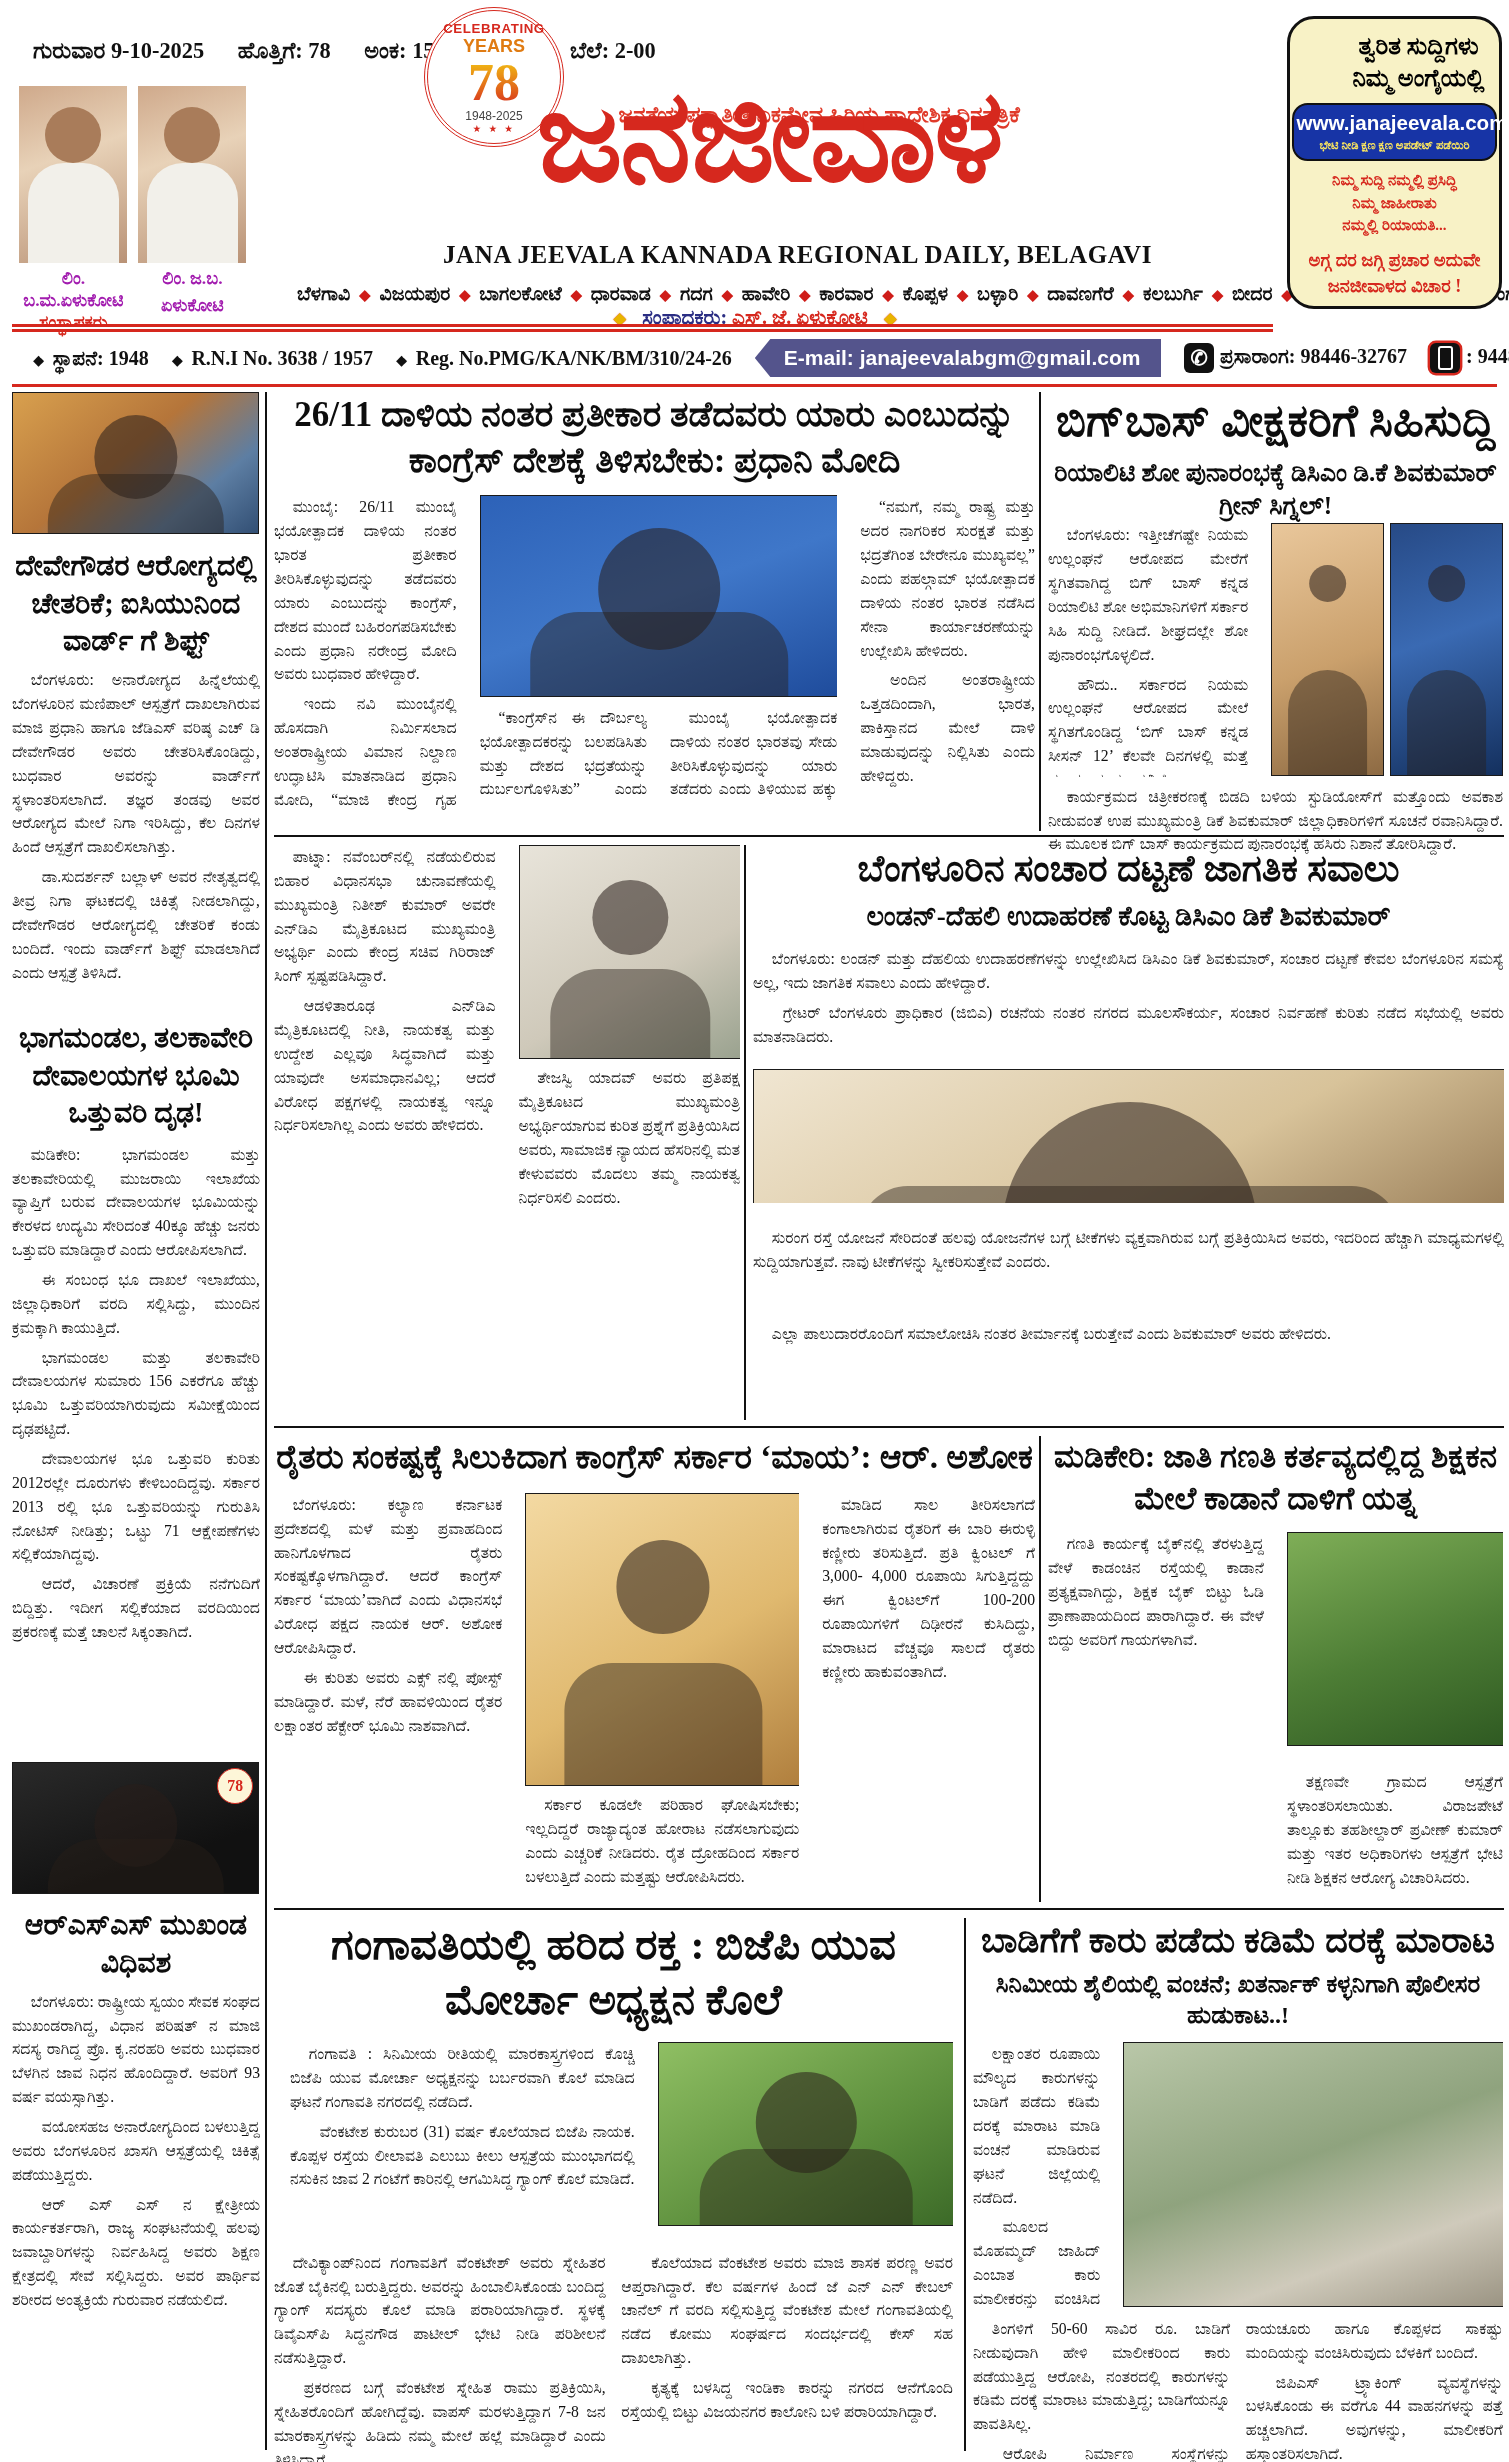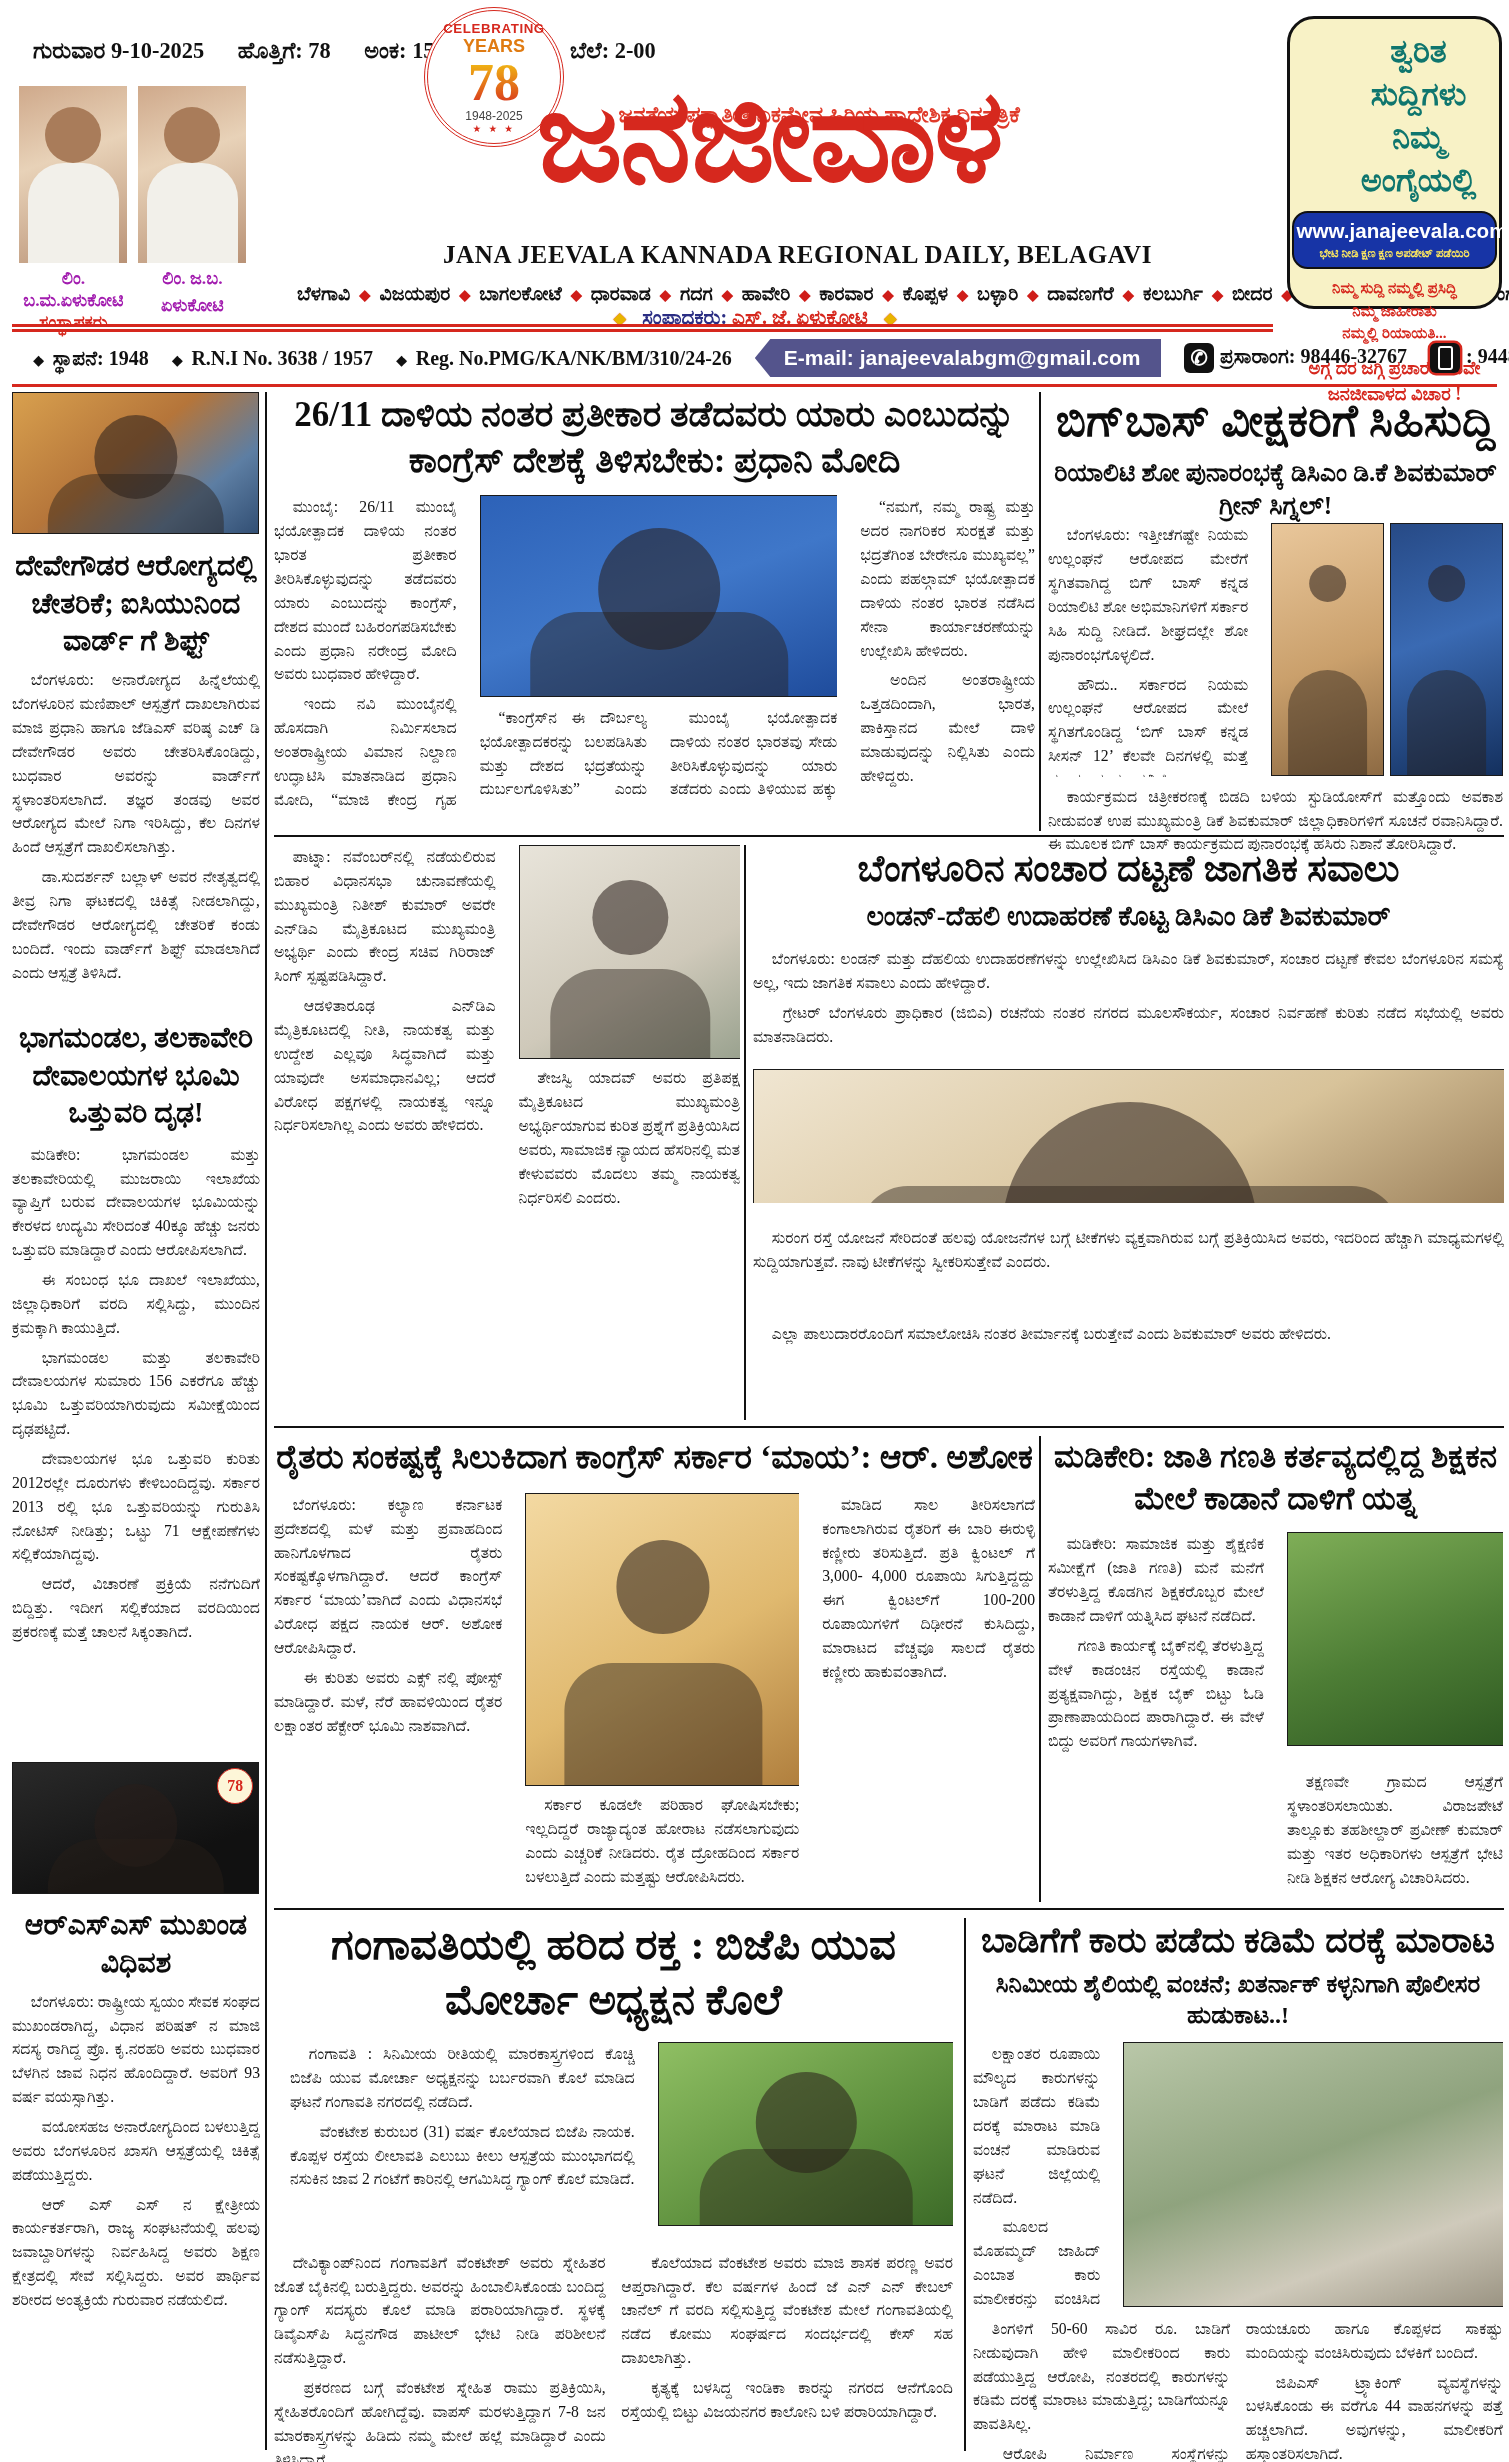--- a/index.html
+++ b/index.html
@@ -26,21 +26,21 @@
   .tagline{font-size:22px;font-weight:bold;color:#e03a2a;white-space:nowrap;}
   .mast{font-size:128px;font-weight:900;color:#d6281e;line-height:1;white-space:nowrap;letter-spacing:-2.4px;}
   .engsub{font-size:25px;font-weight:bold;letter-spacing:0.6px;white-space:nowrap;}
   .towns{font-size:19px;font-weight:bold;white-space:nowrap;}
   .town+.town::before{content:"◆";color:#cf1d19;margin:0 8.5px;font-size:15.7px;}
   .edline{font-size:20px;font-weight:bold;color:#2b2e83;white-space:nowrap;}
   .edline .edname{color:#d6281e;}
   .edline::before,.edline::after{content:"◆";color:#e8b400;text-shadow:0 0 1.2px #d6281e;margin:0 11px;font-size:17px;}
   .webad{width:215px;height:293px;border:3px solid #111;border-radius:27px;background:#f8f2c6;
          display:flex;flex-direction:column;align-items:center;text-align:center;padding:11px 6px;box-sizing:border-box;}
-  .webad .wl{font-size:32px;font-weight:900;color:#0f766e;line-height:1.35;margin-left:48px;}
+  .webad .wl{font-size:24px;font-weight:900;color:#000000;line-height:1.35;margin-left:48px;}
   .webbox{margin-top:8.5px;background:#1734a6;border:2.4px solid #111;border-radius:15.7px;color:#fff;width:196px;padding:6px 2.4px 7.3px;}
   .webbox .url{font-size:20.6px;font-weight:bold;font-family:"Liberation Sans",sans-serif;}
   .webbox .visit{font-size:11.5px;color:#ffe95e;font-weight:bold;margin-top:3.6px;}
   .webad .wr{font-size:15px;font-weight:bold;color:#d6281e;line-height:1.5;margin-top:8.5px;}
   .webad .wr2{font-size:18px;font-weight:900;color:#d6281e;line-height:1.45;margin-top:9.7px;}
   .rule-red{background:linear-gradient(#d6281e 0 34%,#ffffff 34% 66%,#d6281e 66% 100%);height:7.9px;}
   .redline{background:#d6281e;height:3px;}
   .infobar{display:flex;align-items:center;font-size:20px;font-weight:bold;gap:23px;white-space:nowrap;}
   .ib::before{content:"◆";color:#111;margin-right:8.5px;font-size:14.5px;}
   .emailbox{background:#54548c;color:#fff;font-size:21px;font-weight:bold;padding:7.3px 20.6px 7.3px 29px;
@@ -295,21 +295,20 @@
         <p>ಮಾಡಿದ ಸಾಲ ತೀರಿಸಲಾಗದೆ ಕಂಗಾಲಾಗಿರುವ ರೈತರಿಗೆ ಈ ಬಾರಿ ಈರುಳ್ಳಿ ಕಣ್ಣೀರು ತರಿಸುತ್ತಿದೆ. ಪ್ರತಿ ಕ್ವಿಂಟಲ್ ಗೆ 3,000- 4,000 ರೂಪಾಯಿ ಸಿಗುತ್ತಿದ್ದದ್ದು ಈಗ ಕ್ವಿಂಟಲ್‌ಗೆ 100-200 ರೂಪಾಯಿಗಳಿಗೆ ದಿಢೀರನೆ ಕುಸಿದಿದ್ದು, ಮಾರಾಟದ ವೆಚ್ಚವೂ ಸಾಲದೆ ರೈತರು ಕಣ್ಣೀರು ಹಾಕುವಂತಾಗಿದೆ.</p>
       </div>
     </div>
   </article>
 
   <div class="abs vrule" style="left:1039px;top:1436px;height:466px;"></div>
   <article class="abs" style="left:1048px;top:1436px;width:455px;">
     <h2 class="hl" style="font-size:31.5px;margin:0 0 13.3px;">ಮಡಿಕೇರಿ: ಜಾತಿ ಗಣತಿ ಕರ್ತವ್ಯದಲ್ಲಿದ್ದ ಶಿಕ್ಷಕನ ಮೇಲೆ ಕಾಡಾನೆ ದಾಳಿಗೆ ಯತ್ನ</h2>
     <div class="cols" style="height:363px;">
       <div class="col body">
-        <p>ಮಡಿಕೇರಿ: ಸಾಮಾಜಿಕ ಮತ್ತು ಶೈಕ್ಷಣಿಕ ಸಮೀಕ್ಷೆಗೆ (ಜಾತಿ ಗಣತಿ) ಮನೆ ಮನೆಗೆ ತೆರಳುತ್ತಿದ್ದ ಕೊಡಗಿನ ಶಿಕ್ಷಕರೊಬ್ಬರ ಮೇಲೆ ಕಾಡಾನೆ ದಾಳಿಗೆ ಯತ್ನಿಸಿದ ಘಟನೆ ನಡೆದಿದೆ.</p>
         <p>ಗಣತಿ ಕಾರ್ಯಕ್ಕೆ ಬೈಕ್‌ನಲ್ಲಿ ತೆರಳುತ್ತಿದ್ದ ವೇಳೆ ಕಾಡಂಚಿನ ರಸ್ತೆಯಲ್ಲಿ ಕಾಡಾನೆ ಪ್ರತ್ಯಕ್ಷವಾಗಿದ್ದು, ಶಿಕ್ಷಕ ಬೈಕ್ ಬಿಟ್ಟು ಓಡಿ ಪ್ರಾಣಾಪಾಯದಿಂದ ಪಾರಾಗಿದ್ದಾರೆ. ಈ ವೇಳೆ ಬಿದ್ದು ಅವರಿಗೆ ಗಾಯಗಳಾಗಿವೆ.</p>
       </div>
       <div class="col">
         <div class="photo ph-green" style="width:100%;height:212px;"></div>
         <div class="body" style="height:139px;margin-top:24px;">
           <p>ತಕ್ಷಣವೇ ಗ್ರಾಮದ ಆಸ್ಪತ್ರೆಗೆ ಸ್ಥಳಾಂತರಿಸಲಾಯಿತು. ವಿರಾಜಪೇಟೆ ತಾಲ್ಲೂಕು ತಹಶೀಲ್ದಾರ್ ಪ್ರವೀಣ್ ಕುಮಾರ್ ಮತ್ತು ಇತರ ಅಧಿಕಾರಿಗಳು ಆಸ್ಪತ್ರೆಗೆ ಭೇಟಿ ನೀಡಿ ಶಿಕ್ಷಕನ ಆರೋಗ್ಯ ವಿಚಾರಿಸಿದರು.</p>
         </div>
       </div>
     </div>
   </article>

